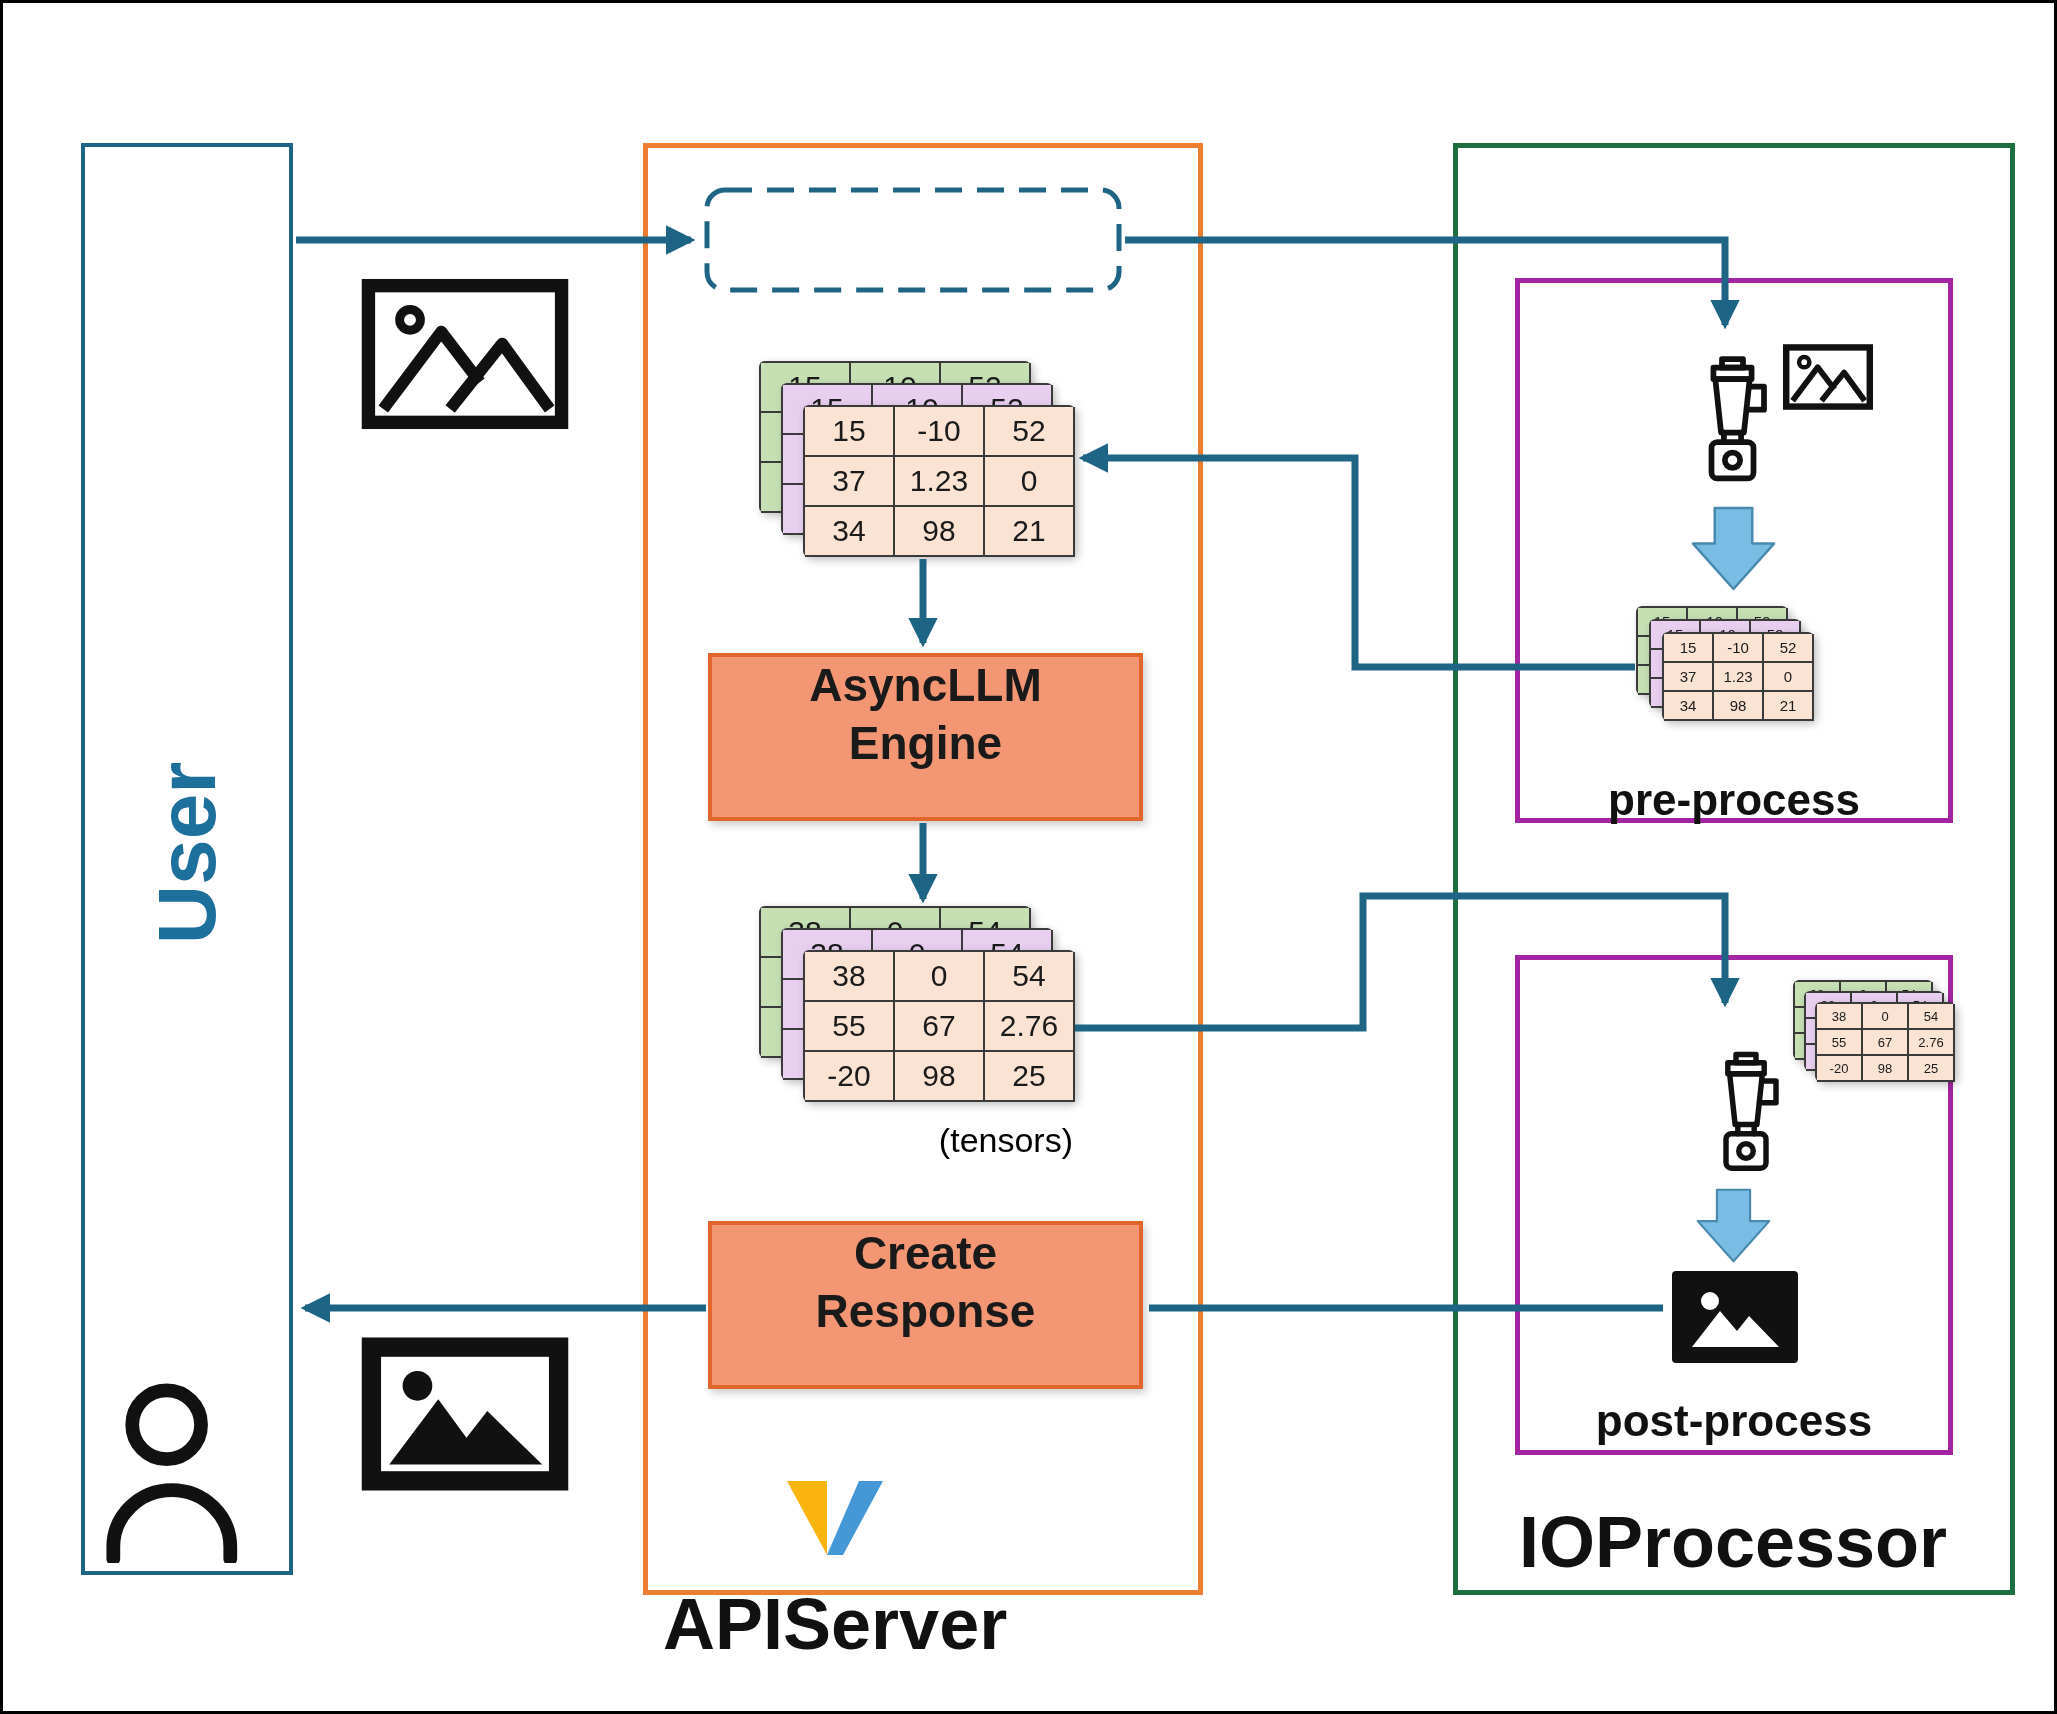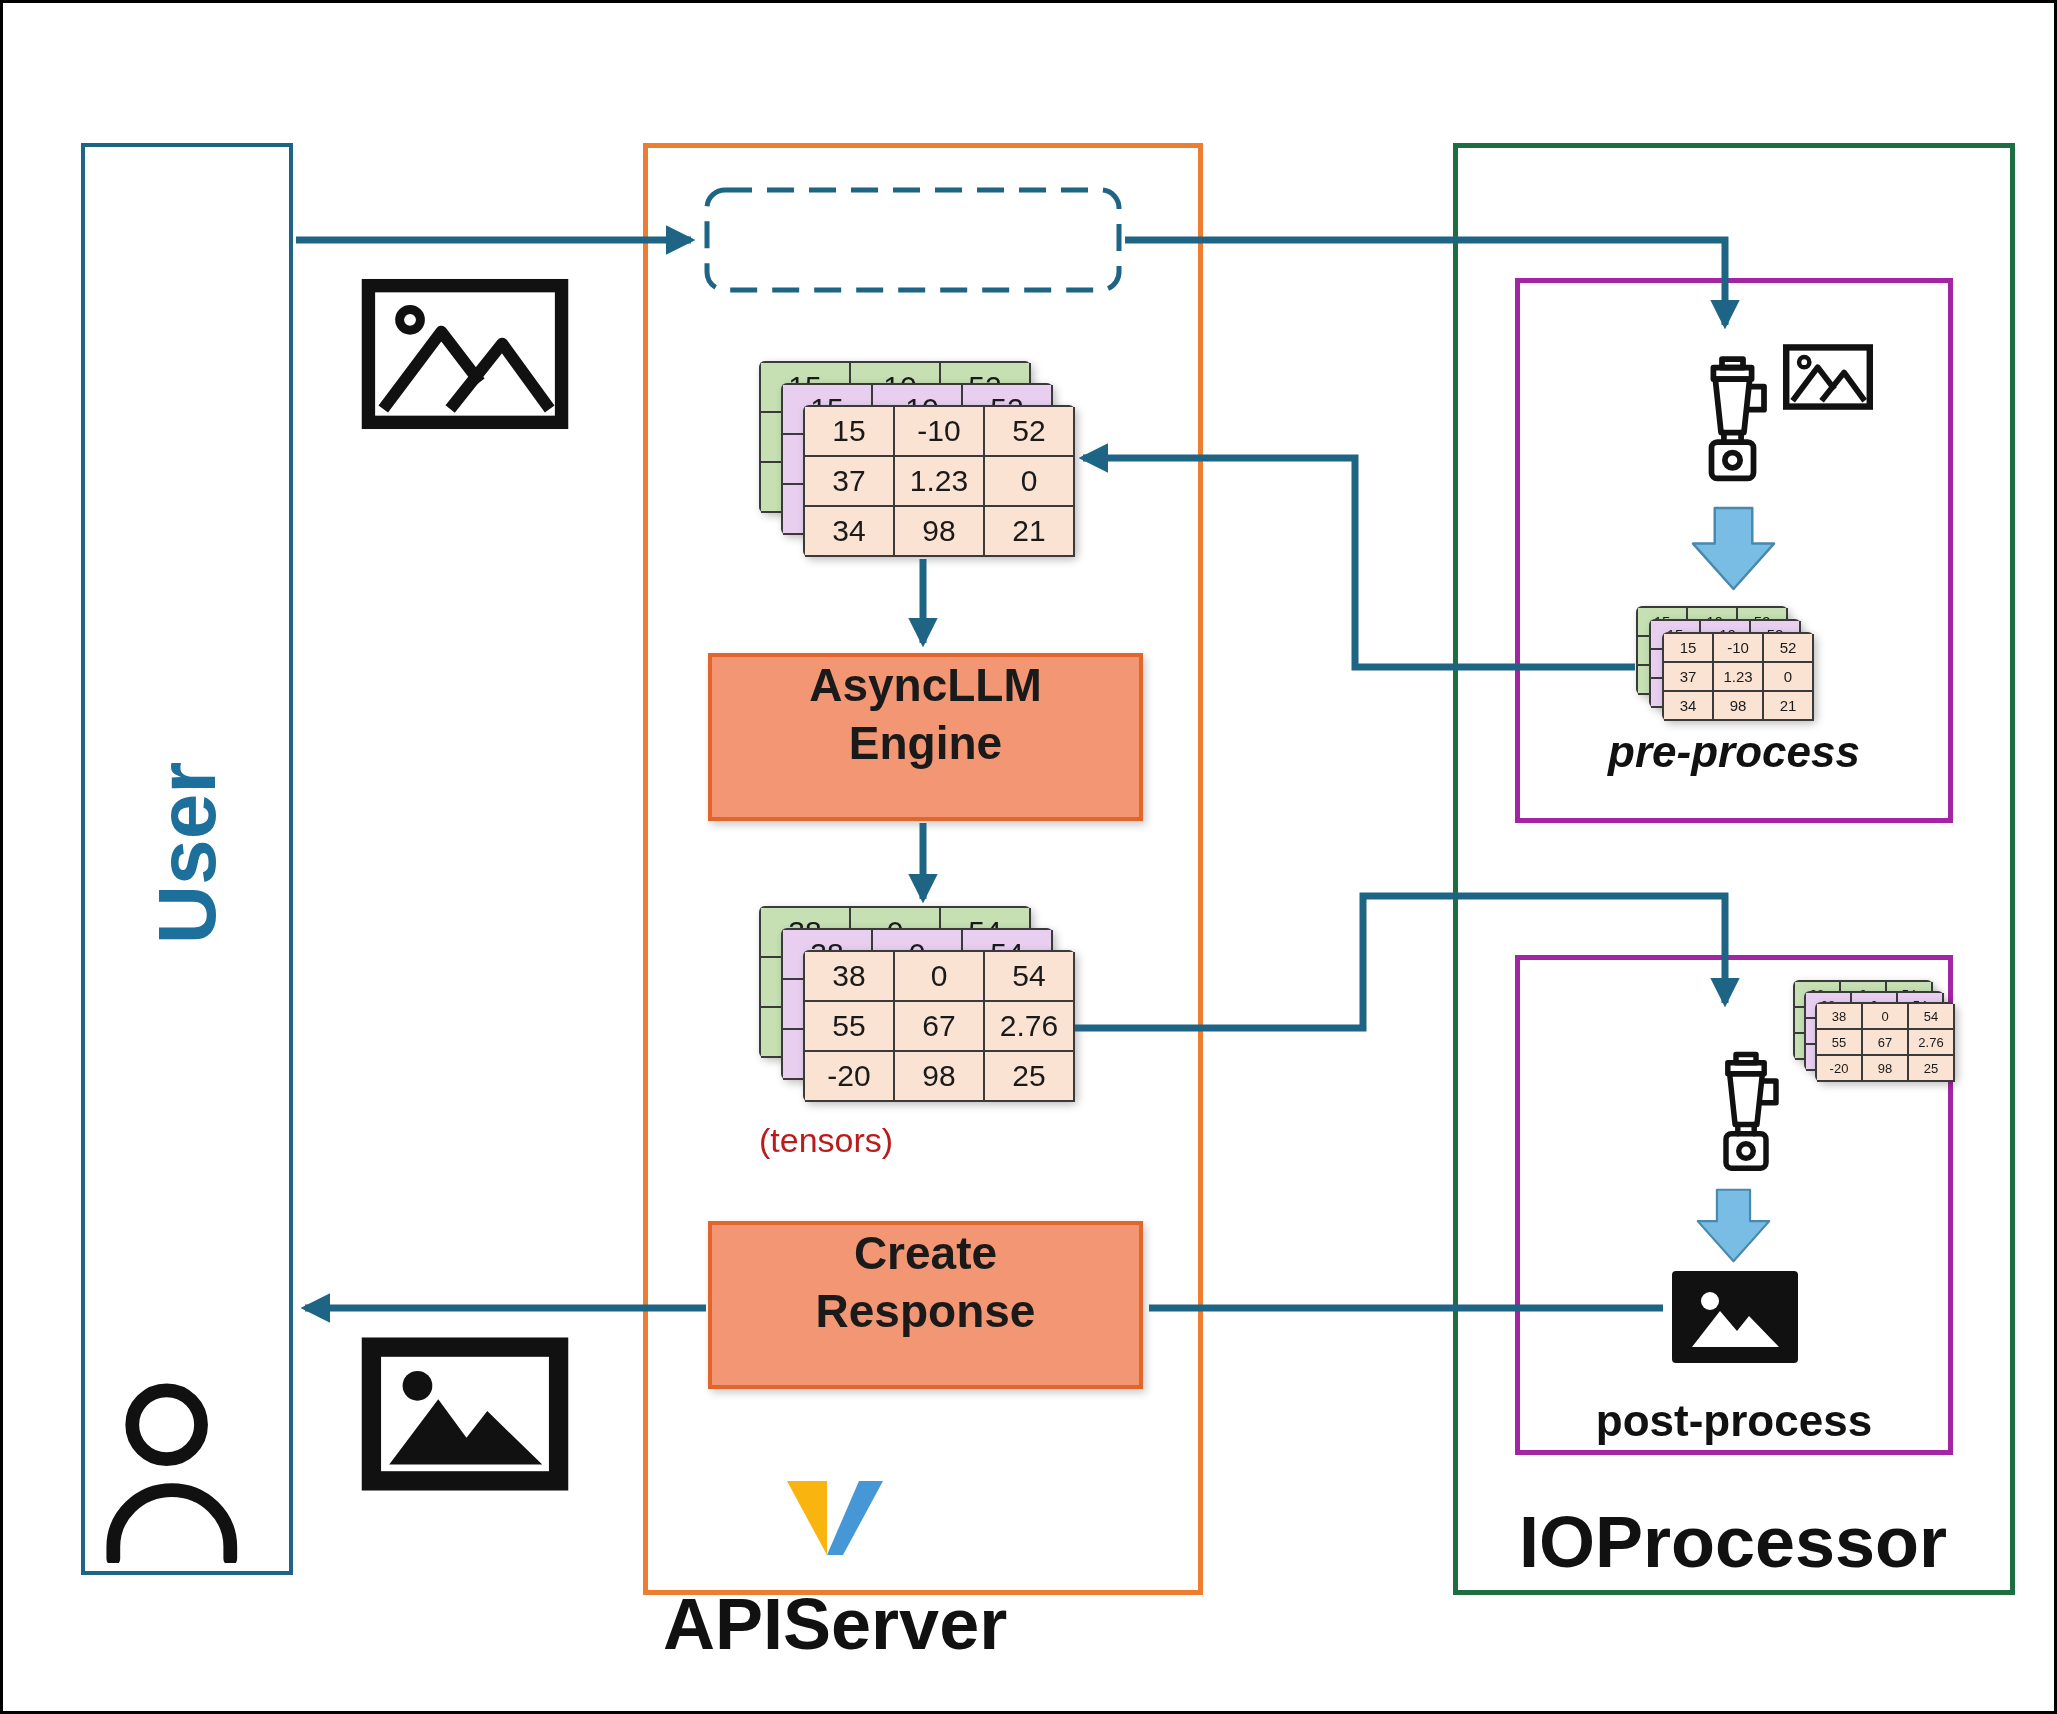--- a/index.html
+++ b/index.html
@@ -24,21 +24,21 @@
   .stack-small{--cw:50px;--ch:29px;--fs:15px;--off:13px;}
   .stack-tiny{--cw:46px;--ch:26px;--fs:13px;--off:11px;}
   .layer{position:absolute;display:grid;grid-template-columns:repeat(3,var(--cw));border-top:2px solid #3a3a3a;border-left:2px solid #3a3a3a;box-shadow:3px 3px 8px rgba(0,0,0,.25);border-radius:6px;}
   .l1{left:0;top:0;z-index:1;}
   .l2{left:var(--off);top:var(--off);z-index:2;}
   .l3{left:calc(var(--off)*2);top:calc(var(--off)*2);z-index:3;}
   .cell{width:var(--cw);height:var(--ch);box-sizing:border-box;border-right:2px solid #3a3a3a;border-bottom:2px solid #3a3a3a;display:flex;align-items:center;justify-content:center;font-size:var(--fs);color:#1a1a1a;}
   .green .cell{background:#c6e0b4;}
   .lavender .cell{background:#e8cff0;}
   .peach .cell{background:#fbe3d4;}
-  .caption{position:absolute;text-align:left;font-size:34px;color:#b91c1c;}
+  .caption{position:absolute;text-align:right;font-size:34px;color:#000000;}
   .big-title{position:absolute;font-size:72px;font-weight:700;color:#111;flex-direction:column;}
   .proc-label{position:absolute;left:0;right:0;text-align:center;font-size:44px;font-weight:600;color:#111;}
   #apiserver-title{left:660px;top:1468px;display:flex;align-items:center;gap:20px;}
   #ioprocessor-title{left:1460px;top:1498px;width:540px;text-align:center;}
   #overlay{position:absolute;left:0;top:0;z-index:20;pointer-events:none;}
   svg{display:block;}
 </style>
 </head>
 <body>
 
@@ -217,21 +217,21 @@
           <div class="cell">-10</div>
           <div class="cell">52</div>
           <div class="cell">37</div>
           <div class="cell">1.23</div>
           <div class="cell">0</div>
           <div class="cell">34</div>
           <div class="cell">98</div>
           <div class="cell">21</div>
         </div>
     </div>
-    <div class="proc-label" style="top:444px;font-style:italic;">pre-process</div>
+    <div class="proc-label" style="top:492px;">pre-process</div>
   </div>
 
   <div id="postprocess-box" class="process-box">
     <div class="stack stack-tiny" style="left:273px;top:20px;">
       <div class="layer l1 green">
           <div class="cell">38</div>
           <div class="cell">0</div>
           <div class="cell">54</div>
           <div class="cell">55</div>
           <div class="cell">67</div>

